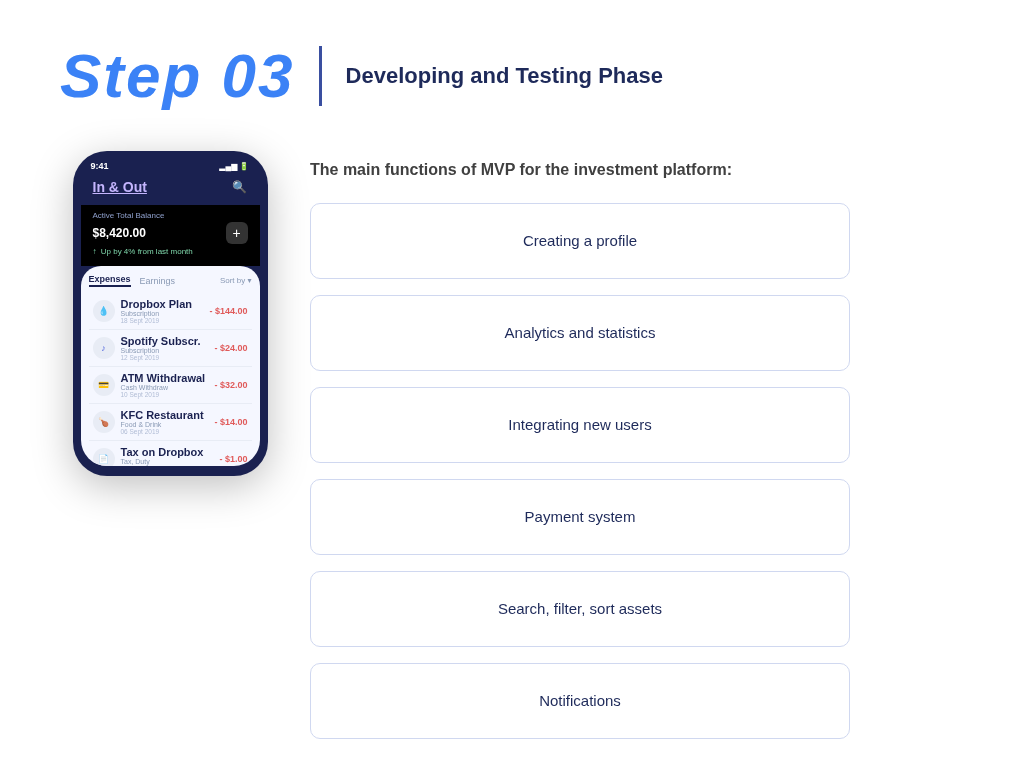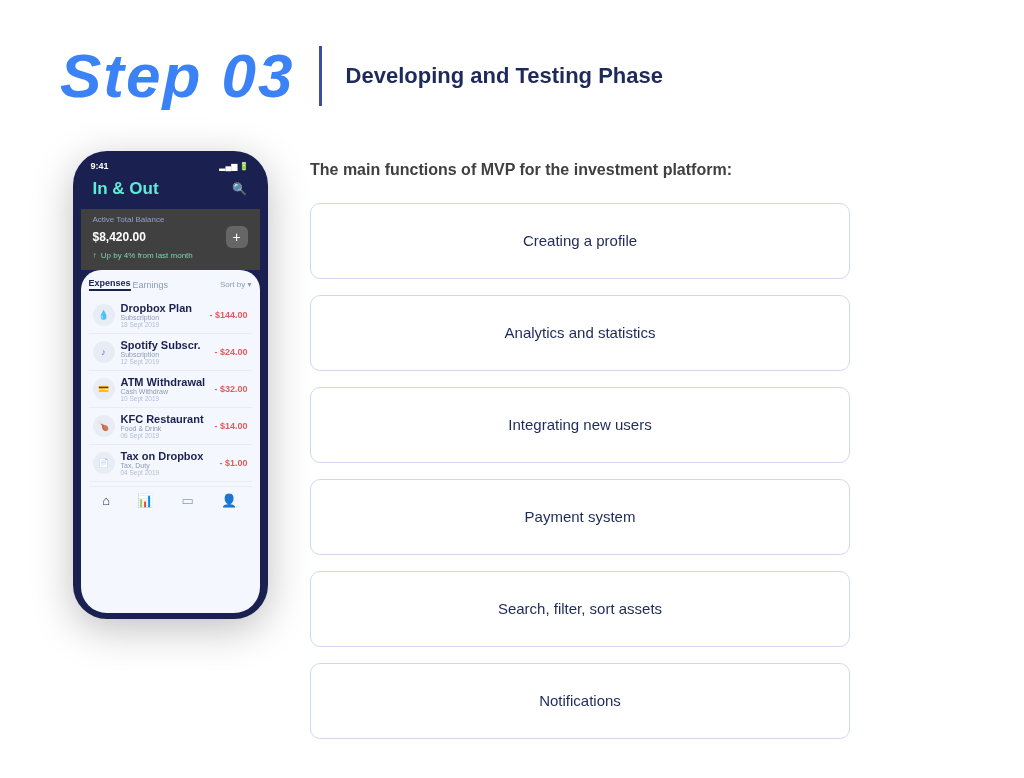--- a/index.html
+++ b/index.html
@@ -94,21 +94,21 @@
 
     
     .phone-container {
       flex: 0 0 220px;
       display: flex;
       justify-content: center;
     }
 
     .phone {
       width: 195px;
-      height: 468px;
+      height: 325px;
       background: #1a2150;
       border-radius: 34px;
       padding: 10px 8px;
       position: relative;
       box-shadow: 0 10px 40px rgba(0,0,0,0.25);
     }
 
     .phone-status-bar {
       display: flex;
       justify-content: space-between;
@@ -130,32 +130,33 @@
 
     .phone-header {
       display: flex;
       justify-content: space-between;
       align-items: center;
       padding: 4px 12px;
       margin-bottom: 6px;
     }
 
     .phone-app-title {
-      color: #5eead4;
-      font-size: 17px;
+      color: #c4b5fd;
+      font-size: 14px;
       font-weight: 700;
+      text-decoration: underline;
     }
 
     .phone-search-icon {
       color: #ffffff;
       font-size: 12px;
     }
 
     .phone-balance-section {
-      background: #404040;
+      background: #000000;
       padding: 6px 12px 10px 12px;
       margin-bottom: 0;
     }
 
     .phone-balance-label {
       color: #8fa0cc;
       font-size: 8px;
       margin-bottom: 2px;
     }
 
@@ -198,21 +199,21 @@
     .phone-body {
       background: #f5f7ff;
       border-radius: 20px 20px 26px 26px;
       padding: 8px 8px;
       height: calc(100% - 105px);
       overflow: hidden;
     }
 
     .phone-tabs {
       display: flex;
-      gap: 2px;
+      gap: 9px;
       margin-bottom: 6px;
       align-items: center;
     }
 
     .phone-tab {
       font-size: 9px;
       font-weight: 600;
       color: #1a2150;
       border-bottom: 2px solid #1a2150;
       padding-bottom: 1px;

